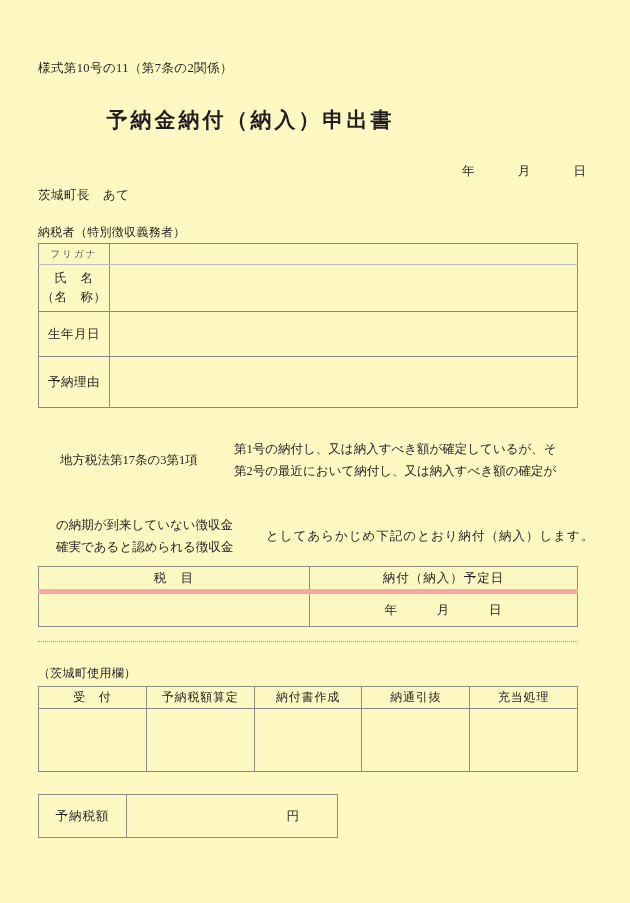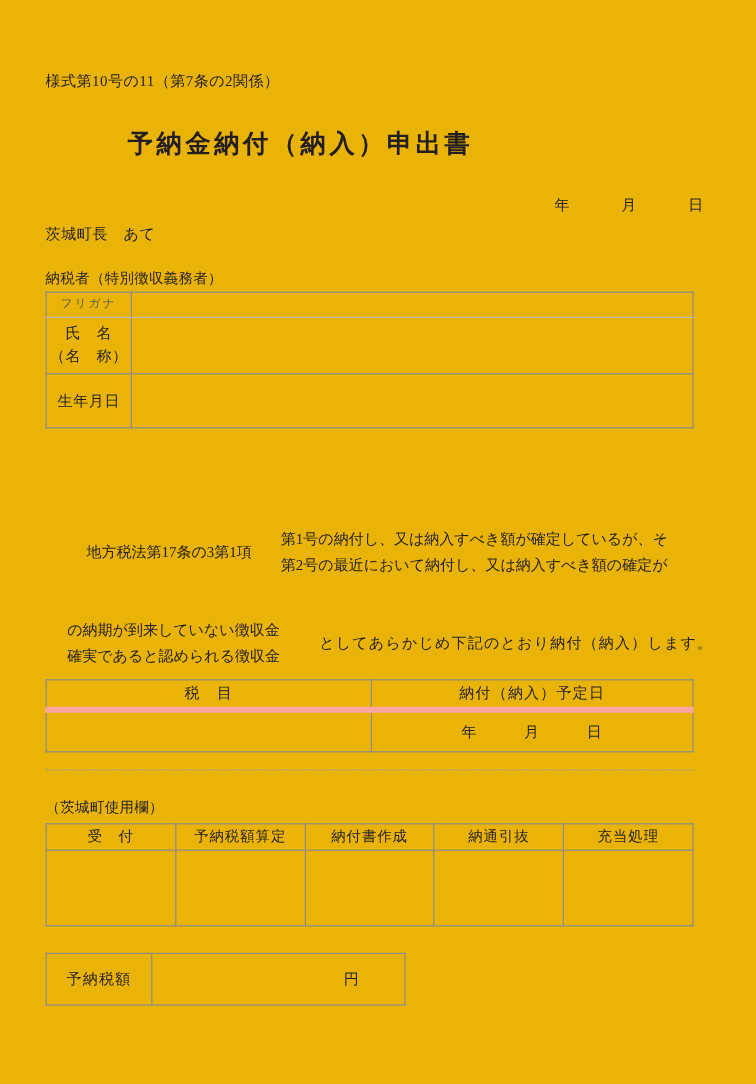--- a/index.html
+++ b/index.html
@@ -13,21 +13,21 @@
     position: relative;
     font-family: "Liberation Serif", "DejaVu Serif", serif;
     color: #231f20;
     overflow: hidden;
   }
   .page {
     position: absolute;
     left: 0; top: 0;
     width: 630px;
     height: 903px;
-    background: #eab308;
+    background: #fef9c3;
   }
 
   
   .abs { position: absolute; }
 
   
   .form-no {
     left: 38px;
     top: 60px;
     font-size: 12.5px;
@@ -121,21 +121,21 @@
     top: 438px;
     width: 552px;
     font-size: 12.5px;
     line-height: 22px;
   }
   .legal-row {
     position: relative;
     height: 22px;
     white-space: nowrap;
   }
-  .lg-a { position: absolute; left: 34px; top: 11px; }
+  .lg-a { position: absolute; left: 22px; top: 11px; }
   .lg-b { position: absolute; left: 196px; top: 0px; }
   .lg-c { position: absolute; left: 196px; top: 22px; }
   .lg-d { position: absolute; left: 18px; top: 76px; }
   .lg-e { position: absolute; left: 18px; top: 98px; }
   .lg-f { position: absolute; left: 228px; top: 87px; letter-spacing: 1px; }
 
   
   .tax-table {
     left: 38px;
     top: 566px;
@@ -246,20 +246,24 @@
       </tr>
       <tr class="r-name">
         <td class="lbl">
           <span class="two-line">氏　名</span>
           <span class="two-line">（名　称）</span>
         </td>
         <td></td>
       </tr>
       <tr class="r-birth">
         <td class="lbl">生年月日</td>
+        <td></td>
+      </tr>
+      <tr class="r-reason">
+        <td class="lbl">予納理由</td>
         <td></td>
       </tr>
     </tbody>
   </table>
 
   <div class="abs legal">
     <div class="legal-row">
       <span class="lg-a">地方税法第17条の3第1項</span>
       <span class="lg-b"><span>第1号</span><span>の納付し、又は納入すべき額が確定しているが、そ</span></span>
       <span class="lg-c"><span>第2号</span><span>の最近において納付し、又は納入すべき額の確定が</span></span>

